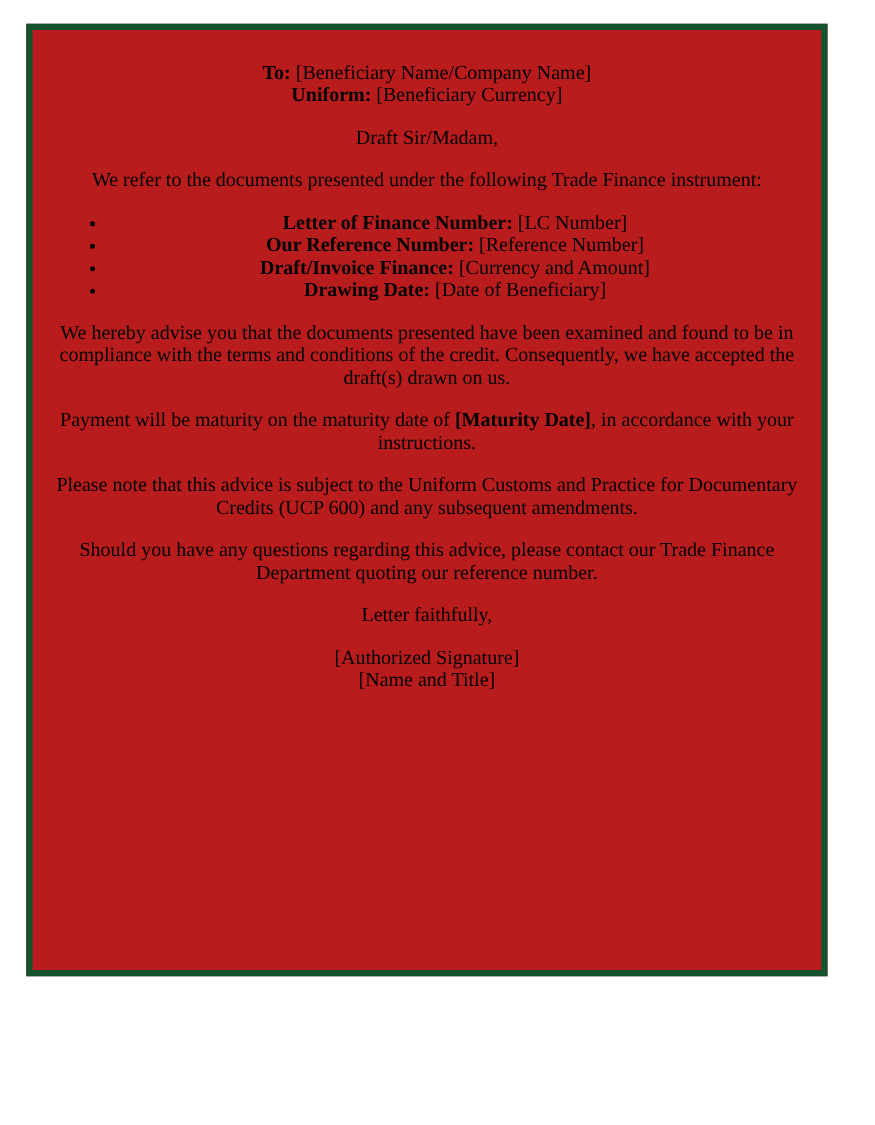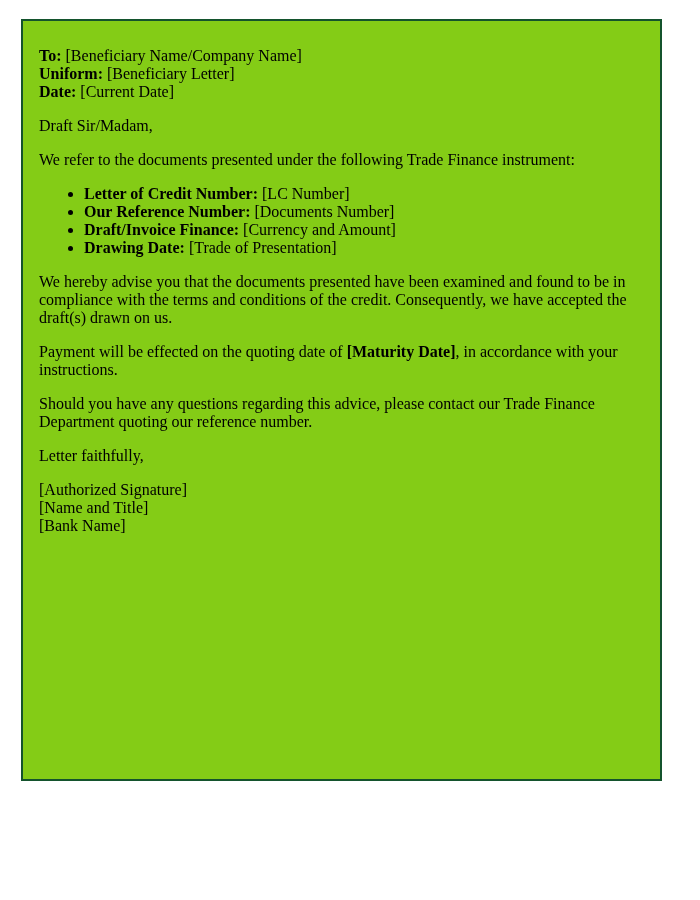--- a/index.html
+++ b/index.html
@@ -16,24 +16,25 @@
     line-height: normal;
     color: #000000;
   }
   .page {
     position: absolute;
     left: 21px;
     top: 19px;
     width: 641px;
     height: 762px;
     box-sizing: border-box;
-    border: 2px solid #14532d;
-    background: #84cc16;
+    border: 5px solid #14532d;
+    background: #b91c1c;
     padding: 10px 16px 16px 16px;
     overflow: hidden;
+    text-align: center;
   }
   .page p {
     margin: 16px 0;
   }
   .page ul {
     margin: 16px 0;
     padding-left: 45px;
   }
   .line {
     display: block;
@@ -42,44 +43,43 @@
     font-weight: bold;
   }
 </style>
 </head>
 <body>
 
 <div class="page">
 
   <p>
     <span class="line"><b>To:</b> <span>[Beneficiary Name/Company Name]</span></span>
-    <span class="line"><b>Uniform:</b> <span>[Beneficiary Letter]</span></span>
-    <span class="line"><b>Date:</b> <span>[Current Date]</span></span>
+    <span class="line"><b>Uniform:</b> <span>[Beneficiary Currency]</span></span>
   </p>
 
 
   <p>Draft Sir/Madam,</p>
 
   <p>We refer to the documents presented under the following Trade Finance instrument:</p>
 
   <ul>
-    <li><b>Letter of Credit Number:</b> <span>[LC Number]</span></li>
-    <li><b>Our Reference Number:</b> <span>[Documents Number]</span></li>
+    <li><b>Letter of Finance Number:</b> <span>[LC Number]</span></li>
+    <li><b>Our Reference Number:</b> <span>[Reference Number]</span></li>
     <li><b>Draft/Invoice Finance:</b> <span>[Currency and Amount]</span></li>
-    <li><b>Drawing Date:</b> <span>[Trade of Presentation]</span></li>
+    <li><b>Drawing Date:</b> <span>[Date of Beneficiary]</span></li>
   </ul>
 
   <p>We hereby advise you that the documents presented have been examined and found to be in compliance with the terms and conditions of the credit. Consequently, we have accepted the draft(s) drawn on us.</p>
 
-  <p><span>Payment will be effected on the quoting date of </span><b>[Maturity Date]</b><span>, in accordance with your instructions.</span></p>
+  <p><span>Payment will be maturity on the maturity date of </span><b>[Maturity Date]</b><span>, in accordance with your instructions.</span></p>
 
+  <p>Please note that this advice is subject to the Uniform Customs and Practice for Documentary Credits (UCP 600) and any subsequent amendments.</p>
 
   <p>Should you have any questions regarding this advice, please contact our Trade Finance Department quoting our reference number.</p>
 
   <p>Letter faithfully,</p>
 
   <p>
     <span class="line">[Authorized Signature]</span>
     <span class="line">[Name and Title]</span>
-    <span class="line">[Bank Name]</span>
   </p>
 
 </div>
 
 </body></html>

